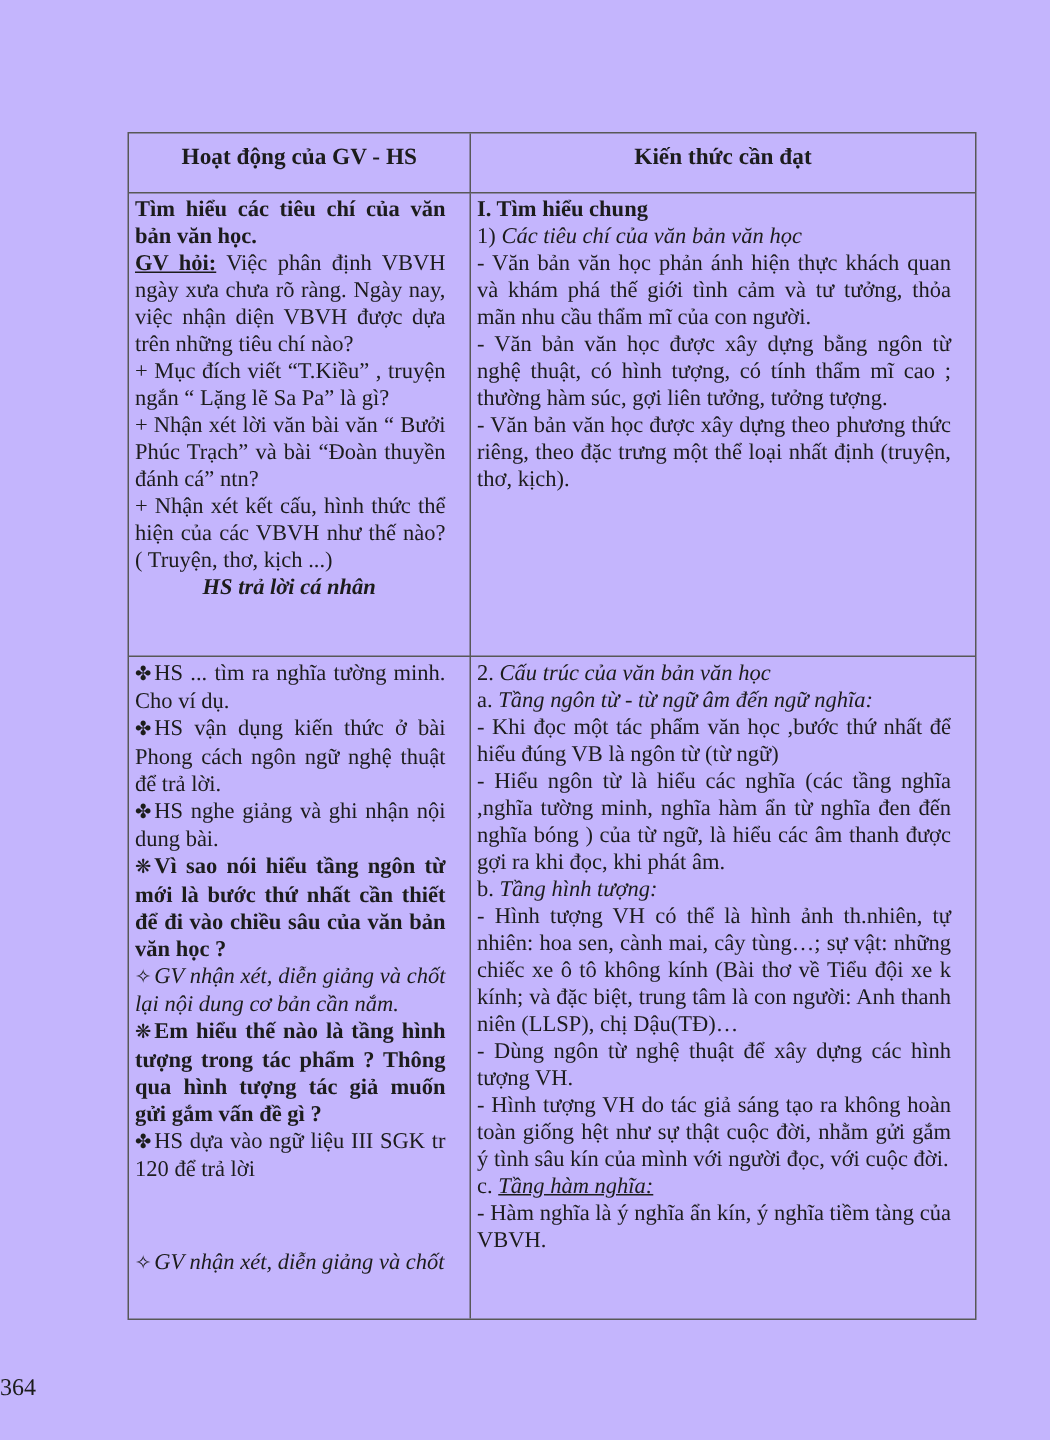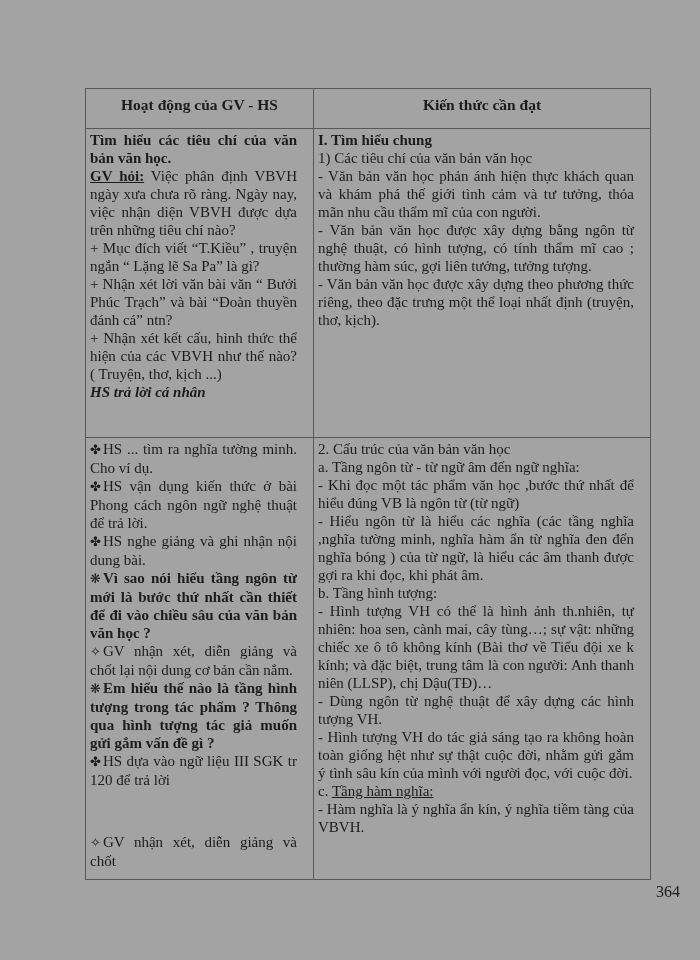--- a/index.html
+++ b/index.html
@@ -1,41 +1,41 @@
 <!DOCTYPE html>
 <html><head>
 <meta charset="utf-8">
 <style>
   html,body{margin:0;padding:0;}
   body{
     width:700px;height:960px;background:#ffffff;position:relative;
     font-family:"Liberation Serif","DejaVu Serif",serif;
     color:#1c1c1c;-webkit-font-smoothing:antialiased;
   }
-  .page{position:absolute;inset:0;background:#a3a3a3;}
+  .page{position:absolute;inset:0;background:#c4b5fd;}
   .doc-table{
     position:absolute;left:85px;top:88px;width:566px;
     display:grid;grid-template-columns:228px 1fr;grid-template-rows:40px 309px 441px;
     border:1px solid #585858;box-sizing:border-box;
   }
   .cell{box-sizing:border-box;overflow:hidden;font-size:15px;line-height:18px;}
   .col-l{border-right:1px solid #585858;}
   .row-h{border-bottom:1px solid #585858;font-weight:bold;text-align:center;
          font-size:15.5px;padding-top:7px;}
   .row-1{border-bottom:1px solid #585858;}
   .cell-body{padding:2px 16px 0 4px;}
   p{margin:0;text-align:justify;}
   .b{font-weight:bold;}
-  .i{}
-  .bi{font-weight:bold;font-style:italic;}
+  .i{font-style:italic;}
+  .bi{font-weight:bold;font-style:italic;margin-left:45px;}
   .u{text-decoration:underline;}
   .blt{margin-right:2px;font-family:"DejaVu Sans",sans-serif;font-size:13px;}
   .mt1{}
   .mt-gv2{margin-top:44px;}
-  .pageno{position:absolute;left:0;top:883px;width:680px;text-align:right;
+  .pageno{position:absolute;left:0;top:917px;width:680px;text-align:left;
           font-size:16px;}
 </style>
 </head>
 <body>
 
 <div class="page">
 
   <div class="doc-table">
 
     <div class="cell col-l row-h">

